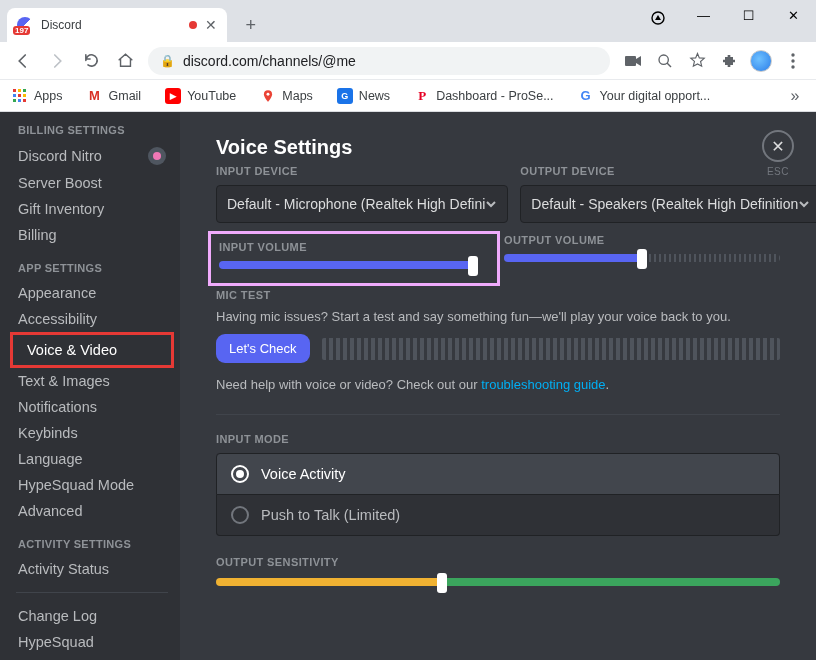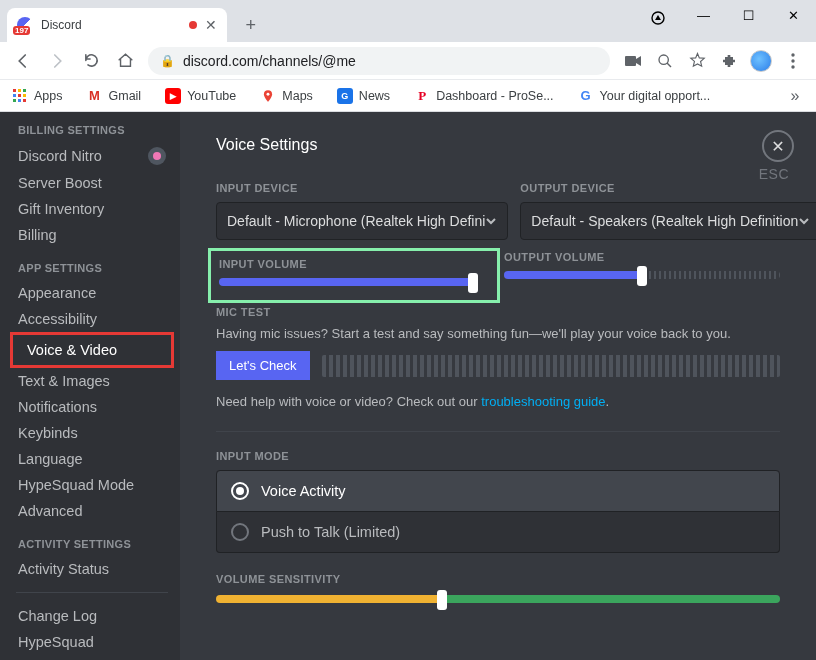--- a/index.html
+++ b/index.html
@@ -37,39 +37,39 @@
   .sect-head:first-child { margin-top:2px;}
   .side-item { color:#b9bbbe; font-size:14.5px; padding:5px 8px; border-radius:4px; cursor:pointer; display:flex; align-items:center; }
   .side-item.selected { color:#fff; }
   .side-highlight { border:3px solid #e53935; padding:2px 6px; }
   .nitro-badge { margin-left:auto; width:18px; height:18px; border-radius:50%; background:#4f5660; display:flex; align-items:center; justify-content:center;}
   .nitro-badge svg{fill:#f178b6;}
   .divider { height:1px; background:#40444b; margin:10px 6px; }
 
   .content { flex:1; background:#36393f; position:relative; overflow-y:auto; padding:24px 36px 20px 36px; }
   .close-circ { position:absolute; top:18px; right:22px; width:32px; height:32px; border:2px solid #72767d; border-radius:50%; display:flex; align-items:center; justify-content:center; color:#dcddde; font-size:16px; }
-  .esc-label { position:absolute; top:54px; right:27px; color:#72767d; font-size:14px; letter-spacing:.5px;}
-  h1.title { color:#fff; font-size:16px; font-weight:400; margin-bottom:28px; }
+  .esc-label { position:absolute; top:54px; right:27px; color:#72767d; font-size:10px; letter-spacing:.5px;}
+  h1.title { color:#fff; font-size:20px; font-weight:700; margin-bottom:6px; }
   .lbl { color:#8e9297; font-size:11px; font-weight:700; letter-spacing:.4px; margin-bottom:8px; }
   .row2 { display:flex; gap:12px; }
   .col { flex:1; }
   .select { background:#2f3136; border:1px solid #202225; border-radius:4px; height:38px; display:flex; align-items:center; padding:0 10px; color:#dcddde; font-size:14px; justify-content:space-between;}
   .select .chev { color:#b9bbbe; }
 
   .vol-block { margin-top:14px; }
-  .input-vol-hl { border:3px solid #86efac; padding:7px 24px 14px 8px; margin:8px -8px 0 -8px; }
+  .input-vol-hl { border:3px solid #f0abfc; padding:7px 24px 14px 8px; margin:8px -8px 0 -8px; }
   .slider { position:relative; height:8px; border-radius:4px; margin-top:6px; }
   .slider.full { background:#5865f2; }
   .slider .fill { position:absolute; left:0; top:0; height:100%; background:#5865f2; border-radius:4px; }
   .slider .thumb { position:absolute; top:-5px; width:10px; height:20px; background:#fff; border-radius:3px; transform:translateX(-50%);}
   .slider.hash { background: repeating-linear-gradient(90deg,#4f545c 0 2px, transparent 2px 5px); }
 
   .mic-desc { color:#b9bbbe; font-size:13px; margin:6px 0 10px; }
   .mic-row { display:flex; align-items:center; gap:12px; }
-  .lets { background:#5865f2; color:#fff; font-size:13px; font-weight:500; padding:7px 13px; border-radius:0; }
+  .lets { background:#5865f2; color:#fff; font-size:13px; font-weight:500; padding:7px 13px; border-radius:9px; }
   .meter { flex:1; height:22px; background: repeating-linear-gradient(90deg,#4f545c 0 4px, #36393f 4px 7px); border-radius:2px;}
   .help { color:#b9bbbe; font-size:13px; margin-top:14px; }
   .help a { color:#00aff4; text-decoration:none; }
 
   .hr { height:1px; background:#40444b; margin:22px 0 18px; }
 
   .radio-group { background:#2f3136; border-radius:4px; }
   .radio-item { display:flex; align-items:center; gap:12px; padding:11px 14px; color:#b9bbbe; font-size:14.5px; border:1px solid #202225;}
   .radio-item:first-child{ border-radius:4px 4px 0 0;}
   .radio-item:last-child{ border-radius:0 0 4px 4px; border-top:none;}
@@ -322,18 +322,18 @@
       <div class="radio-item selected">
         <span class="radio sel"></span>
         <span>Voice Activity</span>
       </div>
       <div class="radio-item">
         <span class="radio"></span>
         <span>Push to Talk (Limited)</span>
       </div>
     </div>
 
-    <div class="lbl" style="margin-top:20px">VOLUME SENSITIVITY</div>
+    <div class="lbl" style="margin-top:20px">OUTPUT SENSITIVITY</div>
     <div class="sens-slider">
       <div class="thumb"></div>
     </div>
   </div>
 </div>
 
 </body></html>

